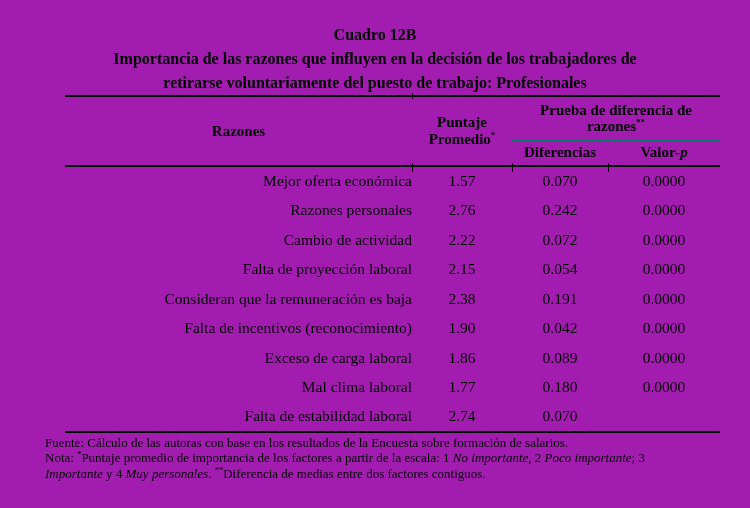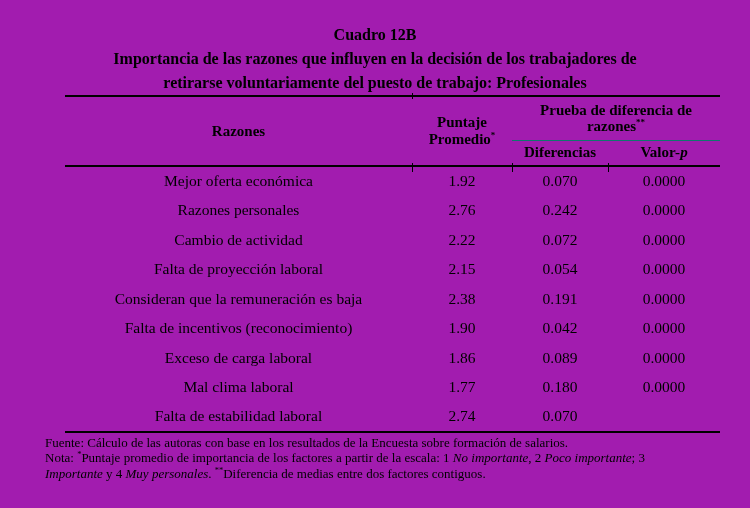--- a/index.html
+++ b/index.html
@@ -36,21 +36,21 @@
   tr.hrow2 { height:26px; }
   th.razones { vertical-align:middle; padding-right:24px; }
   th.puntaje { vertical-align:middle; line-height:17px; }
   th.prueba  { vertical-align:middle; border-bottom:1px solid #0f766e; line-height:16px; padding-top:4px; }
   th.valorp  { padding-left:10px; }
   sup.star { font-size:9px; vertical-align:super; line-height:0; }
   .it { font-style:italic; }
   tbody tr { height:29.5px; }
   tbody tr:first-child td { border-top:2px solid #000; }
   tbody td { font-size:15.5px; vertical-align:middle; }
-  td.razon { text-align:center; padding-left:8px; }
+  td.razon { text-align:right; padding-left:8px; }
   td.num   { text-align:center; }
   td.col-puntaje { padding-right:12px; }
   td.col-valorp  { padding-left:10px; }
   .tick {
     position:absolute;
     width:1px; height:9px;
     background:#000;
   }
   .tick-top { top:-2px; height:6px; }
   .tick-bottom { top:68px; }
@@ -100,21 +100,21 @@
             <span>Diferencias</span>
           </th>
           <th class="valorp">
             <span>Valor-</span><span class="it">p</span>
           </th>
         </tr>
       </thead>
       <tbody>
         <tr>
           <td class="razon">Mejor oferta económica</td>
-          <td class="num col-puntaje">1.92</td>
+          <td class="num col-puntaje">1.57</td>
           <td class="num">0.070</td>
           <td class="num col-valorp">0.0000</td>
         </tr>
         <tr>
           <td class="razon">Razones personales</td>
           <td class="num col-puntaje">2.76</td>
           <td class="num">0.242</td>
           <td class="num col-valorp">0.0000</td>
         </tr>
         <tr>

